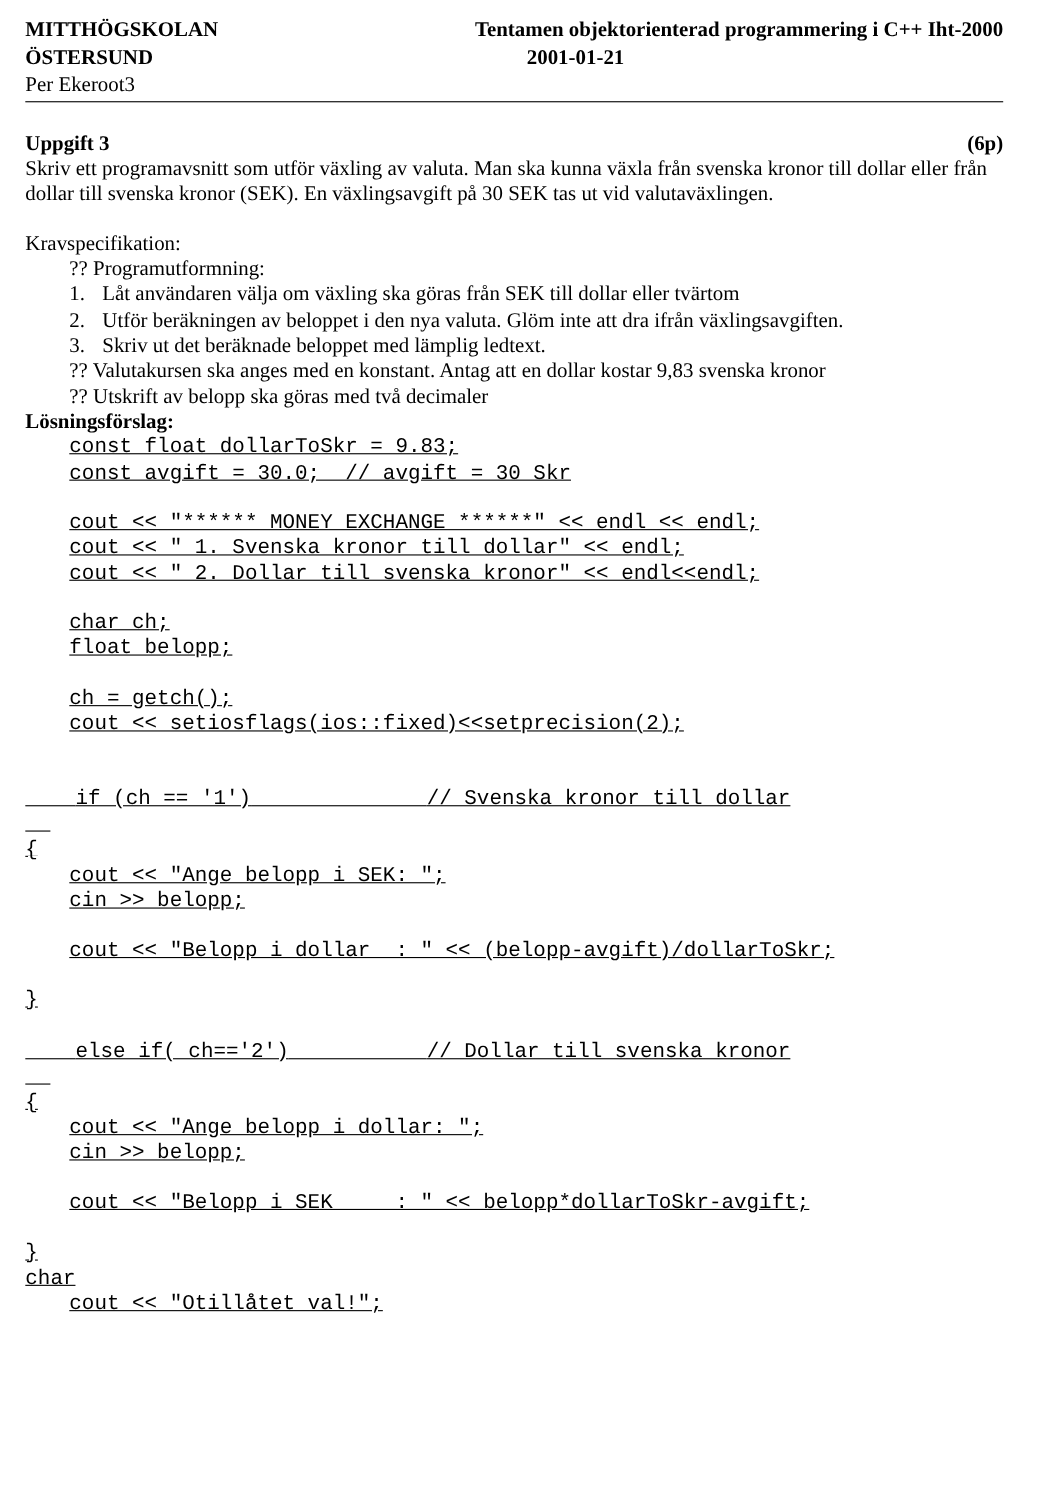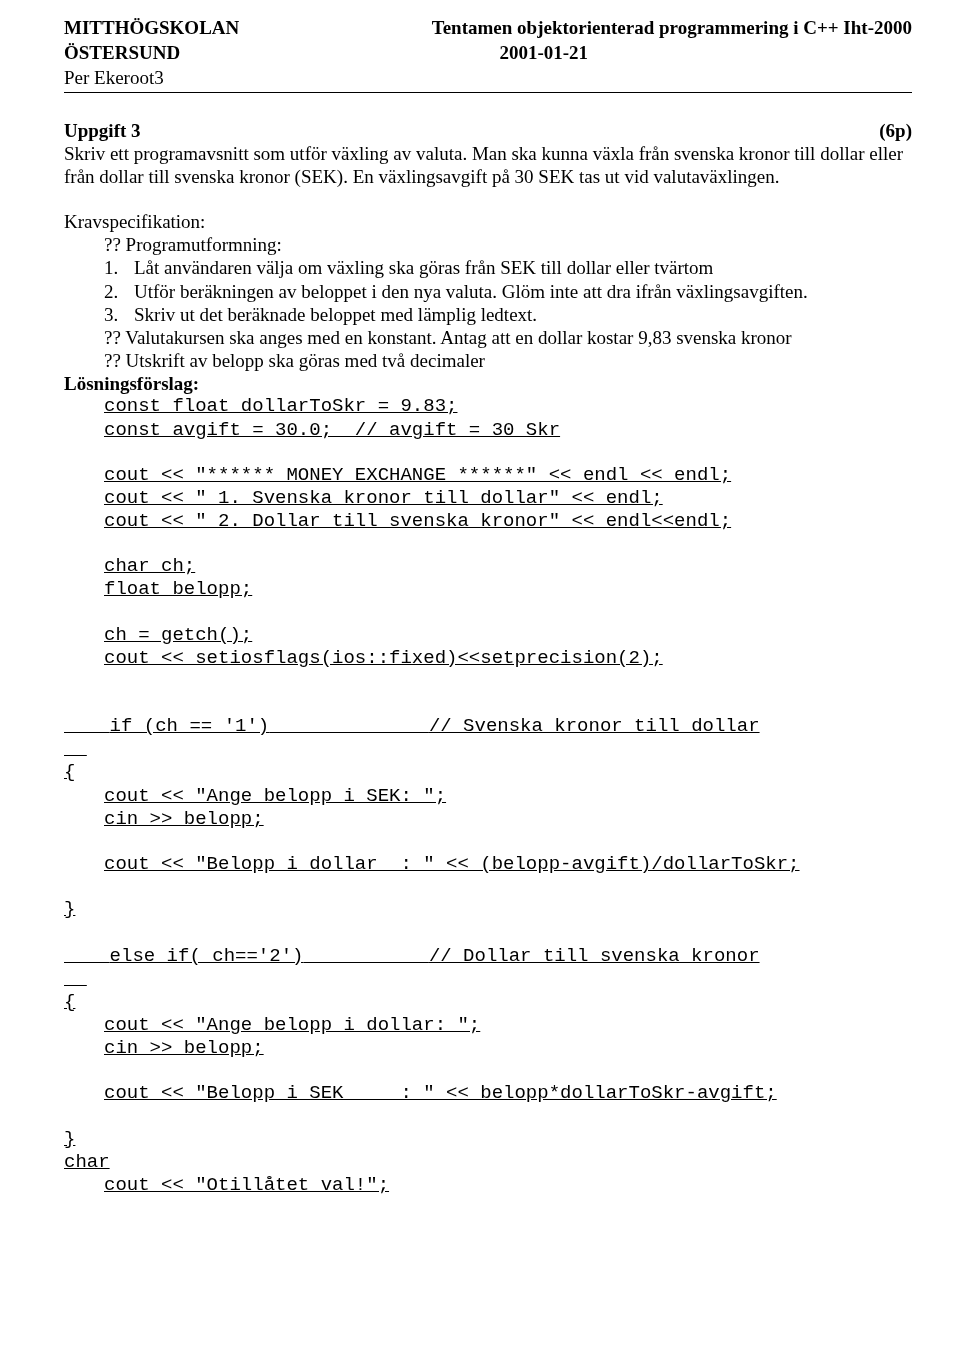--- a/index.html
+++ b/index.html
@@ -6,21 +6,21 @@
     margin: 0;
     padding: 0;
     background: #fff;
     font-family: "Times New Roman", Times, serif;
     color: #000;
   }
   .page {
     width: 960px;
     min-height: 1357px;
     box-sizing: border-box;
-    padding: 16px 48px 40px 64px;
+    padding: 16px 48px 40px 23px;
     font-size: 19px;
     line-height: 1.22;
   }
   .hdr {
     display: flex;
     justify-content: space-between;
     font-weight: bold;
   }
   .hdr-left { text-align: left; }
   .hdr-center { text-align: right; flex: 1; }

